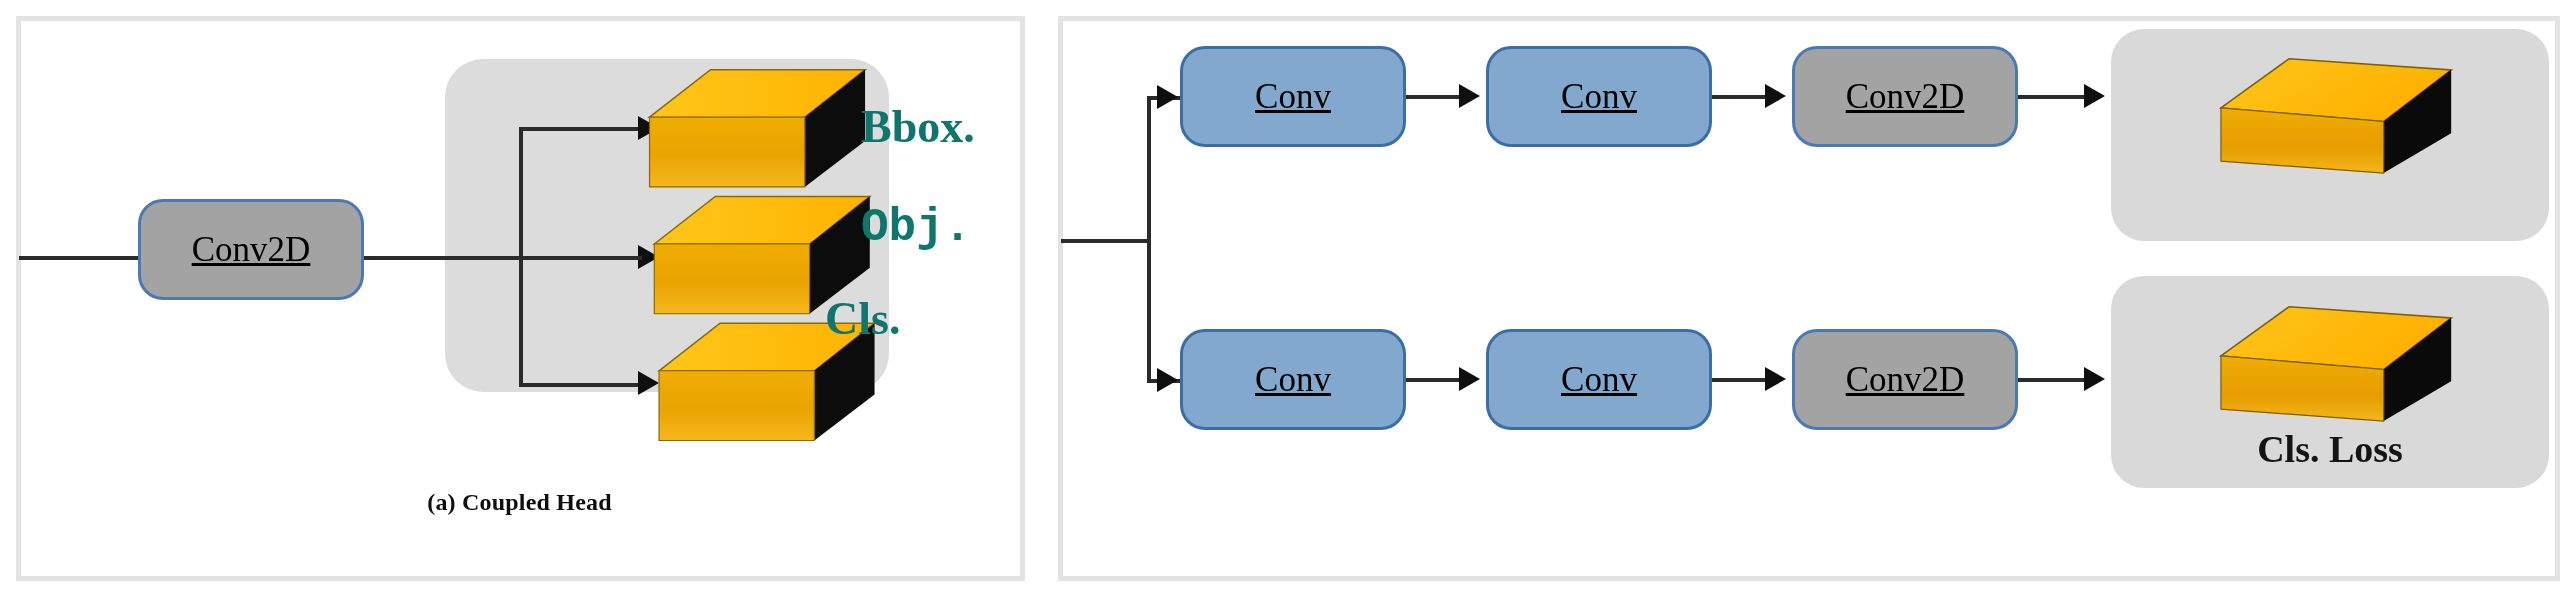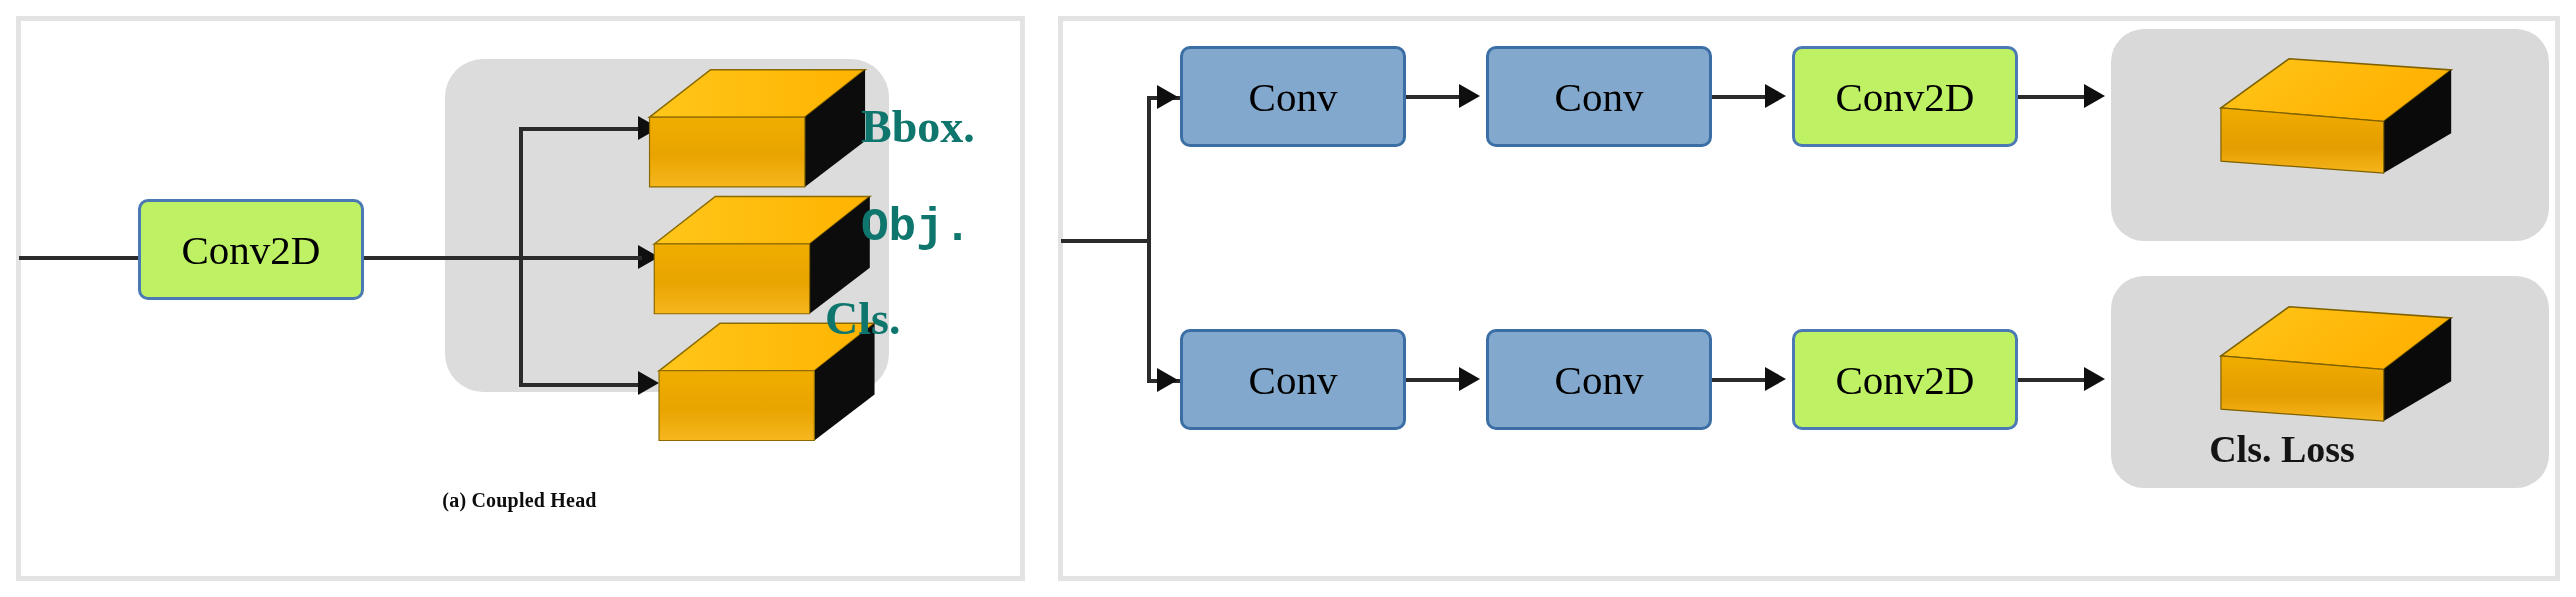--- a/index.html
+++ b/index.html
@@ -4,27 +4,27 @@
 <style>
   html,body{margin:0;padding:0;background:#ffffff;}
   body{width:2576px;height:597px;position:relative;
        font-family:"Liberation Serif","DejaVu Serif",serif;overflow:hidden;}
 
   .panel{position:absolute;background:#ffffff;border:5.6px solid #e3e3e3;box-sizing:border-box;}
   #panel-a{left:16px;top:16px;width:1009px;height:565px;}
   #panel-b{left:1058px;top:16px;width:1502px;height:565px;}
 
   .caption{position:absolute;text-align:center;font-weight:bold;color:#0d0d0d;
-           font-size:20px;letter-spacing:0.2px;white-space:nowrap;}
+           font-size:24px;letter-spacing:0.2px;white-space:nowrap;}
 
   
-  .pbox{position:absolute;box-sizing:border-box;border-radius:10px;
+  .pbox{position:absolute;box-sizing:border-box;border-radius:25px;
         display:flex;align-items:center;justify-content:center;
-        font-size:41px;color:#000000;white-space:nowrap;}
-  .pbox.orange{background:#bef264;border:3.2px solid #4a79b4;}
+        font-size:35px;color:#000000;white-space:nowrap;text-decoration:underline;}
+  .pbox.orange{background:#a3a3a3;border:3.2px solid #4a79b4;}
   .pbox.blue{background:#82a9cd;border:3.2px solid #3a6ea5;}
 
   
   .greybox{position:absolute;background:#dcdcdc;border-radius:38px;box-sizing:border-box;}
   .greybox.soft{background:#d9d9d9;border-radius:33px;}
 
   
   .hline{position:absolute;background:#2b2b2b;height:4px;}
   .vline{position:absolute;background:#2b2b2b;width:4px;}
   .arrowhead{position:absolute;width:0;height:0;
@@ -180,16 +180,16 @@
       </linearGradient>
       <linearGradient id="cubeTopB2" x1="0" y1="0" x2="1" y2="0.4">
         <stop offset="0%" stop-color="#ffc61a"></stop>
         <stop offset="100%" stop-color="#ffb000"></stop>
       </linearGradient>
     </defs>
     <polygon points="10,78 96,16 300,30 215,95" fill="url(#cubeTopB2)" stroke="#7d6000" stroke-width="2"></polygon>
     <polygon points="215,95 300,30 300,110 215,160" fill="#0a0a0a"></polygon>
     <polygon points="10,78 215,95 215,160 10,145" fill="url(#cubeFrontB2)" stroke="#7d6000" stroke-width="1.5"></polygon>
   </svg>
-  <span class="loss-label" style="left:1000px;top:406px;width:438px;">Cls. Loss</span>
+  <span class="loss-label" style="left:1048px;top:406px;width:438px;">Cls. Loss</span>
 
 </div>
 
 
 </body></html>

